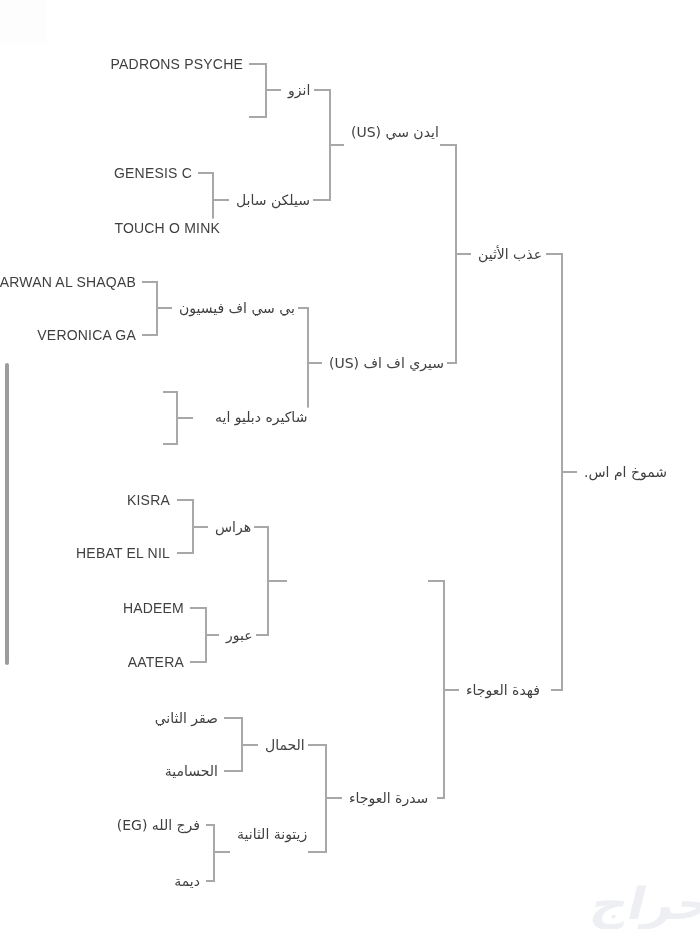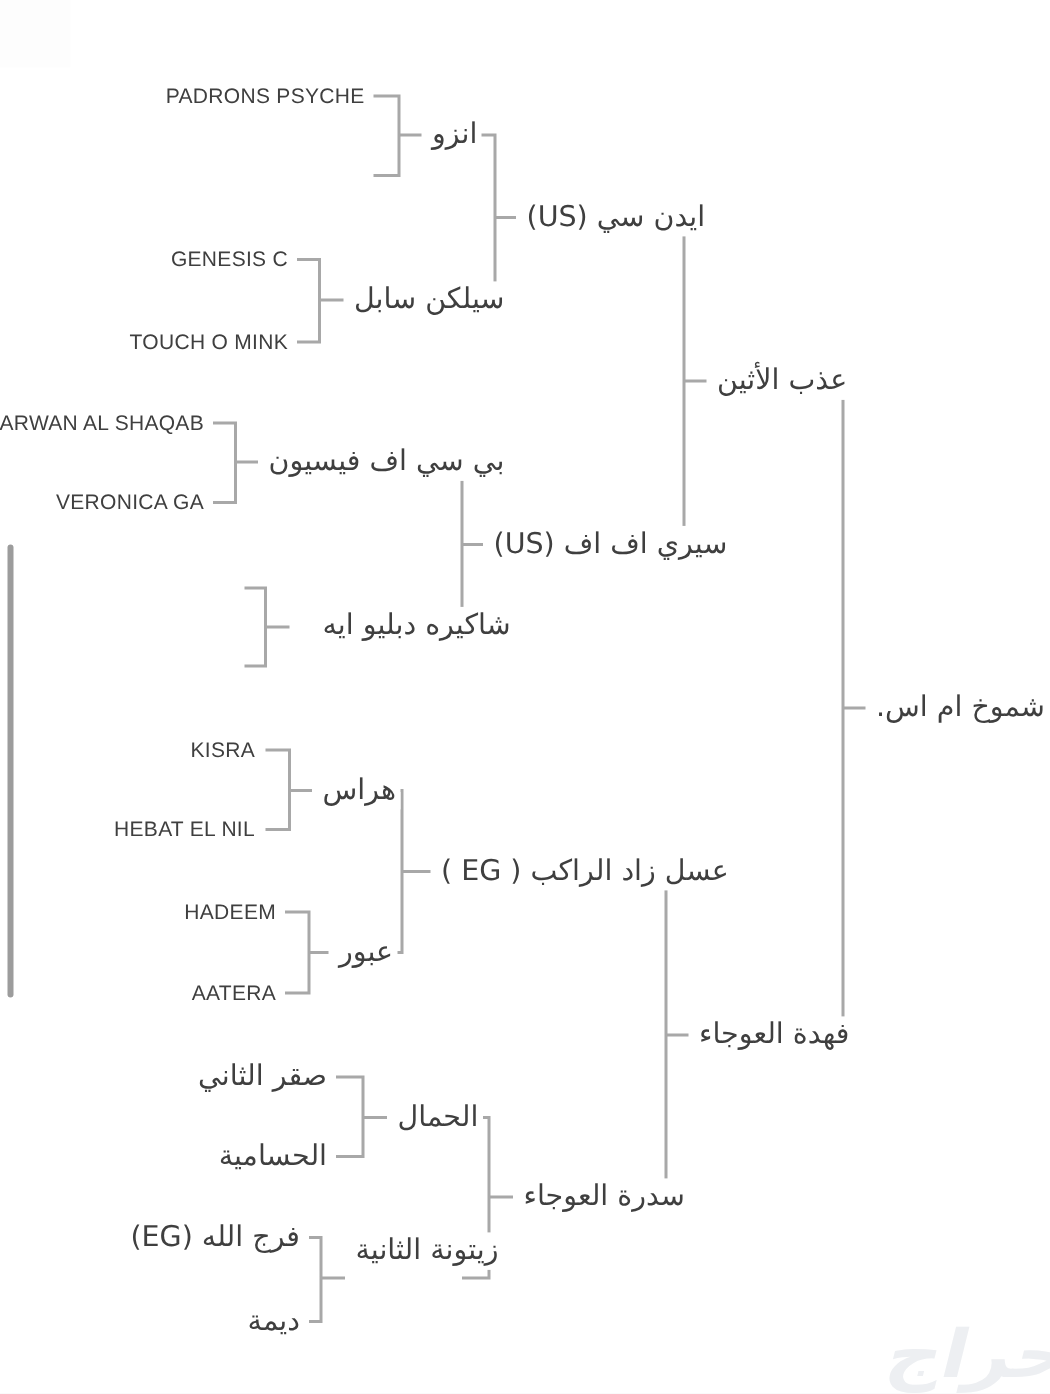--- a/index.html
+++ b/index.html
@@ -22,21 +22,21 @@
   .node{
     position:absolute;z-index:2;
     transform:translateY(-50%);
     white-space:nowrap;
     color:var(--text);
     background:var(--bg);
     padding:1px 3px;
     line-height:1.2;
   }
   .en{font-family:"Liberation Sans",sans-serif;font-size:14px;letter-spacing:.2px;}
-  .ar{font-family:"DejaVu Sans",sans-serif;font-size:19px;direction:rtl;}
+  .ar{font-family:"DejaVu Sans",sans-serif;font-size:14px;direction:rtl;}
   .corner-artifact{
     position:absolute;left:0;top:0;width:47px;height:45px;
     background:#fdfdfd;z-index:0;
   }
   .side-bar{
     position:absolute;left:5px;top:363px;width:4px;height:302px;
     background:var(--bar);border-radius:2px;z-index:3;
   }
   .watermark{
     position:absolute;right:-6px;top:878px;z-index:0;
@@ -68,44 +68,43 @@
     <path d="M254 527 H268 V635 H254 M268 581 H287"></path>
     <path d="M224 718 H242 V771 H224 M242 745 H258"></path>
     <path d="M206 825 H214 V881 H206 M214 852 H230"></path>
     <path d="M308 745 H326 V852 H308 M326 798 H342"></path>
     <path d="M428 581 H444 V798 H437 M444 690 H459"></path>
     <path d="M546 254 H562 V690 H551 M562 472 H577"></path>
   </svg>
 
   <div class="node en" style="right:454px;top:64px">PADRONS PSYCHE</div>
   <div class="node en" style="right:505px;top:173px">GENESIS C</div>
-  <div class="node en" style="right:505px;top:228px">TOUCH O MINK</div>
+  <div class="node en" style="right:477px;top:228px">TOUCH O MINK</div>
   <div class="node en" style="right:561px;top:282px">ARWAN AL SHAQAB</div>
   <div class="node en" style="right:561px;top:335px">VERONICA GA</div>
   <div class="node en" style="right:527px;top:500px">KISRA</div>
   <div class="node en" style="right:527px;top:553px">HEBAT EL NIL</div>
   <div class="node en" style="right:513px;top:608px">HADEEM</div>
   <div class="node en" style="right:513px;top:662px">AATERA</div>
   <div class="node ar" style="right:479px;top:718px">صقر الثاني</div>
   <div class="node ar" style="right:479px;top:771px">الحسامية</div>
   <div class="node ar" style="right:497px;top:825px">فرج الله (EG)</div>
   <div class="node ar" style="right:497px;top:881px">ديمة</div>
 
   <div class="node ar" style="left:285px;top:90px">انزو</div>
   <div class="node ar" style="left:233px;top:200px">سيلكن سابل</div>
   <div class="node ar" style="left:176px;top:308px">بي سي اف فيسيون</div>
   <div class="node ar" style="left:212px;top:417px">شاكيره دبليو ايه</div>
   <div class="node ar" style="left:212px;top:527px">هراس</div>
   <div class="node ar" style="left:223px;top:635px">عبور</div>
   <div class="node ar" style="left:262px;top:745px">الحمال</div>
   <div class="node ar" style="left:234px;top:834px">زيتونة الثانية</div>
 
-  <div class="node ar" style="left:348px;top:145px">ايدن سي (US)</div>
+  <div class="node ar" style="left:348px;top:132px">ايدن سي (US)</div>
   <div class="node ar" style="left:326px;top:363px">سيري اف اف (US)</div>
-  <div class="node ar" style="left:291px;top:581px">عسل زاد الراكب ( EG )</div>
   <div class="node ar" style="left:346px;top:798px">سدرة العوجاء</div>
 
   <div class="node ar" style="left:475px;top:254px">عذب الأثين</div>
   <div class="node ar" style="left:463px;top:690px">فهدة العوجاء</div>
 
   <div class="node ar" style="left:581px;top:472px">شموخ ام اس.</div>
 
   <div class="side-bar"></div>
 
   <div class="watermark">حراج</div>

